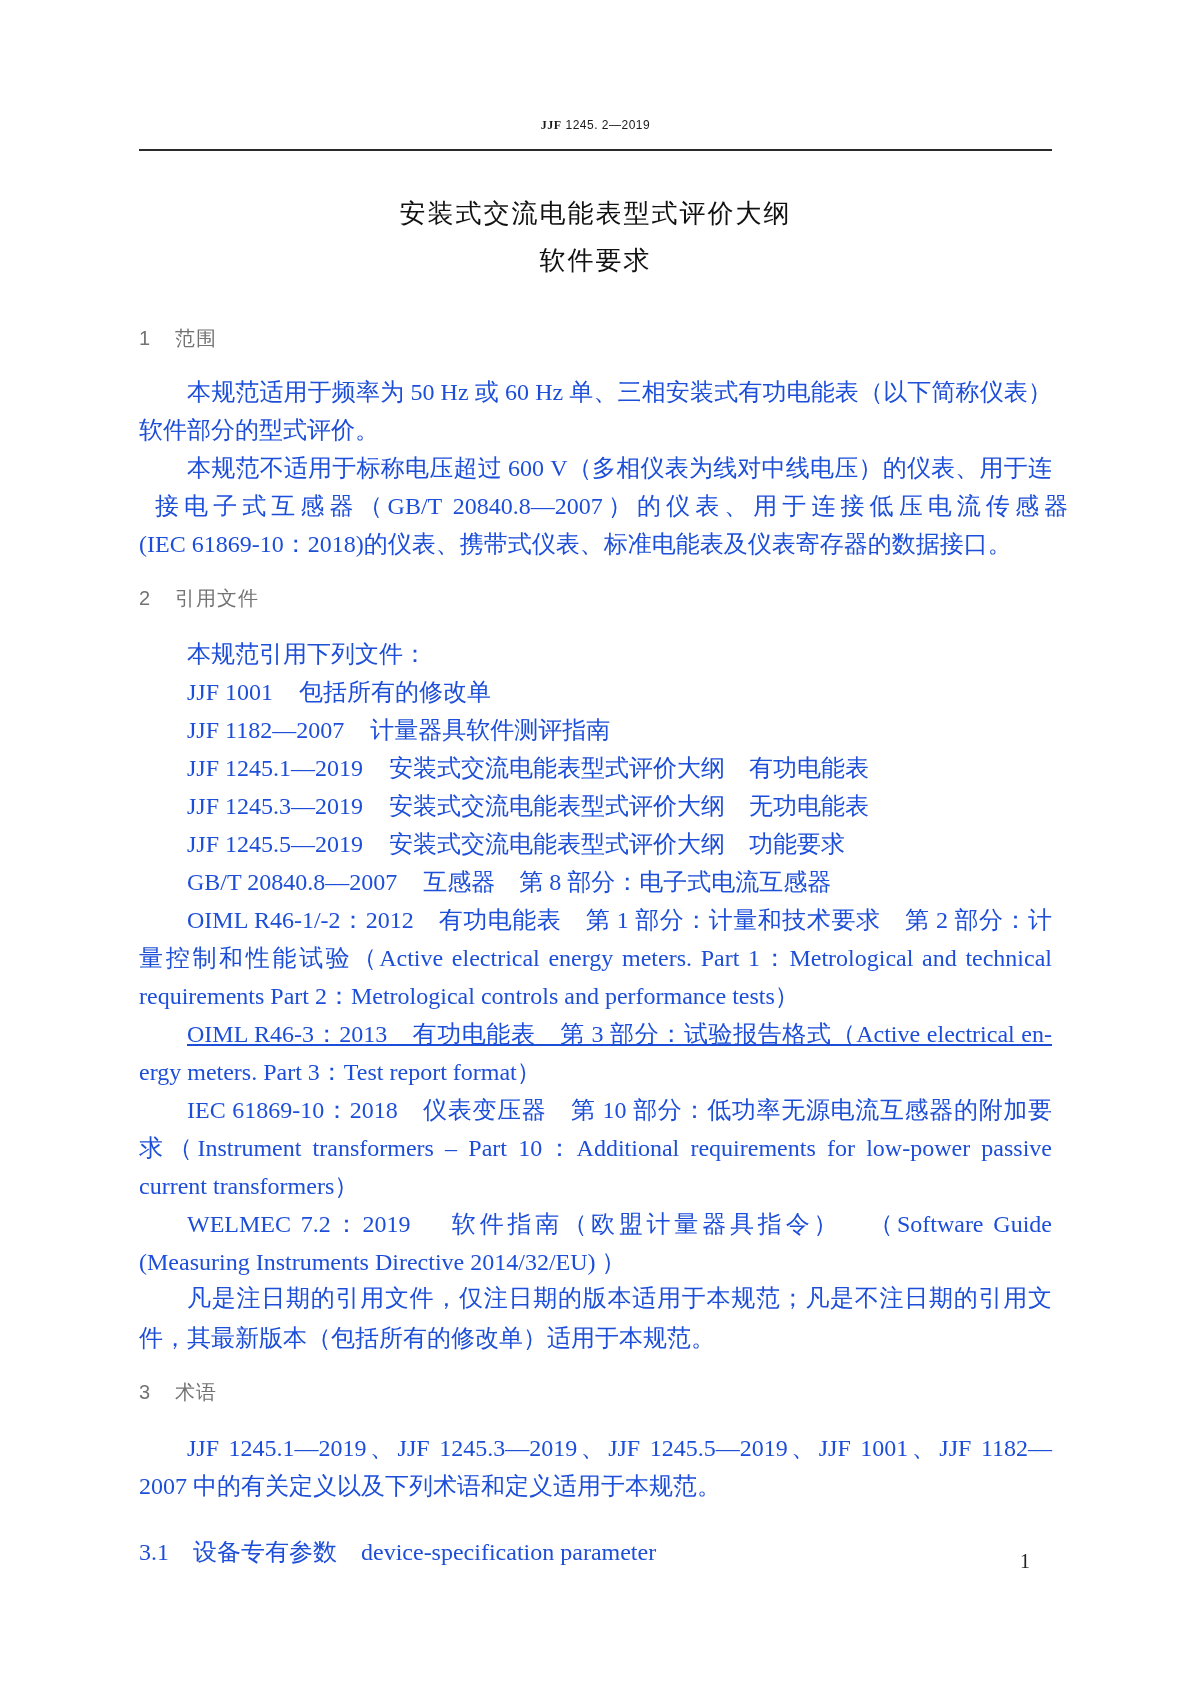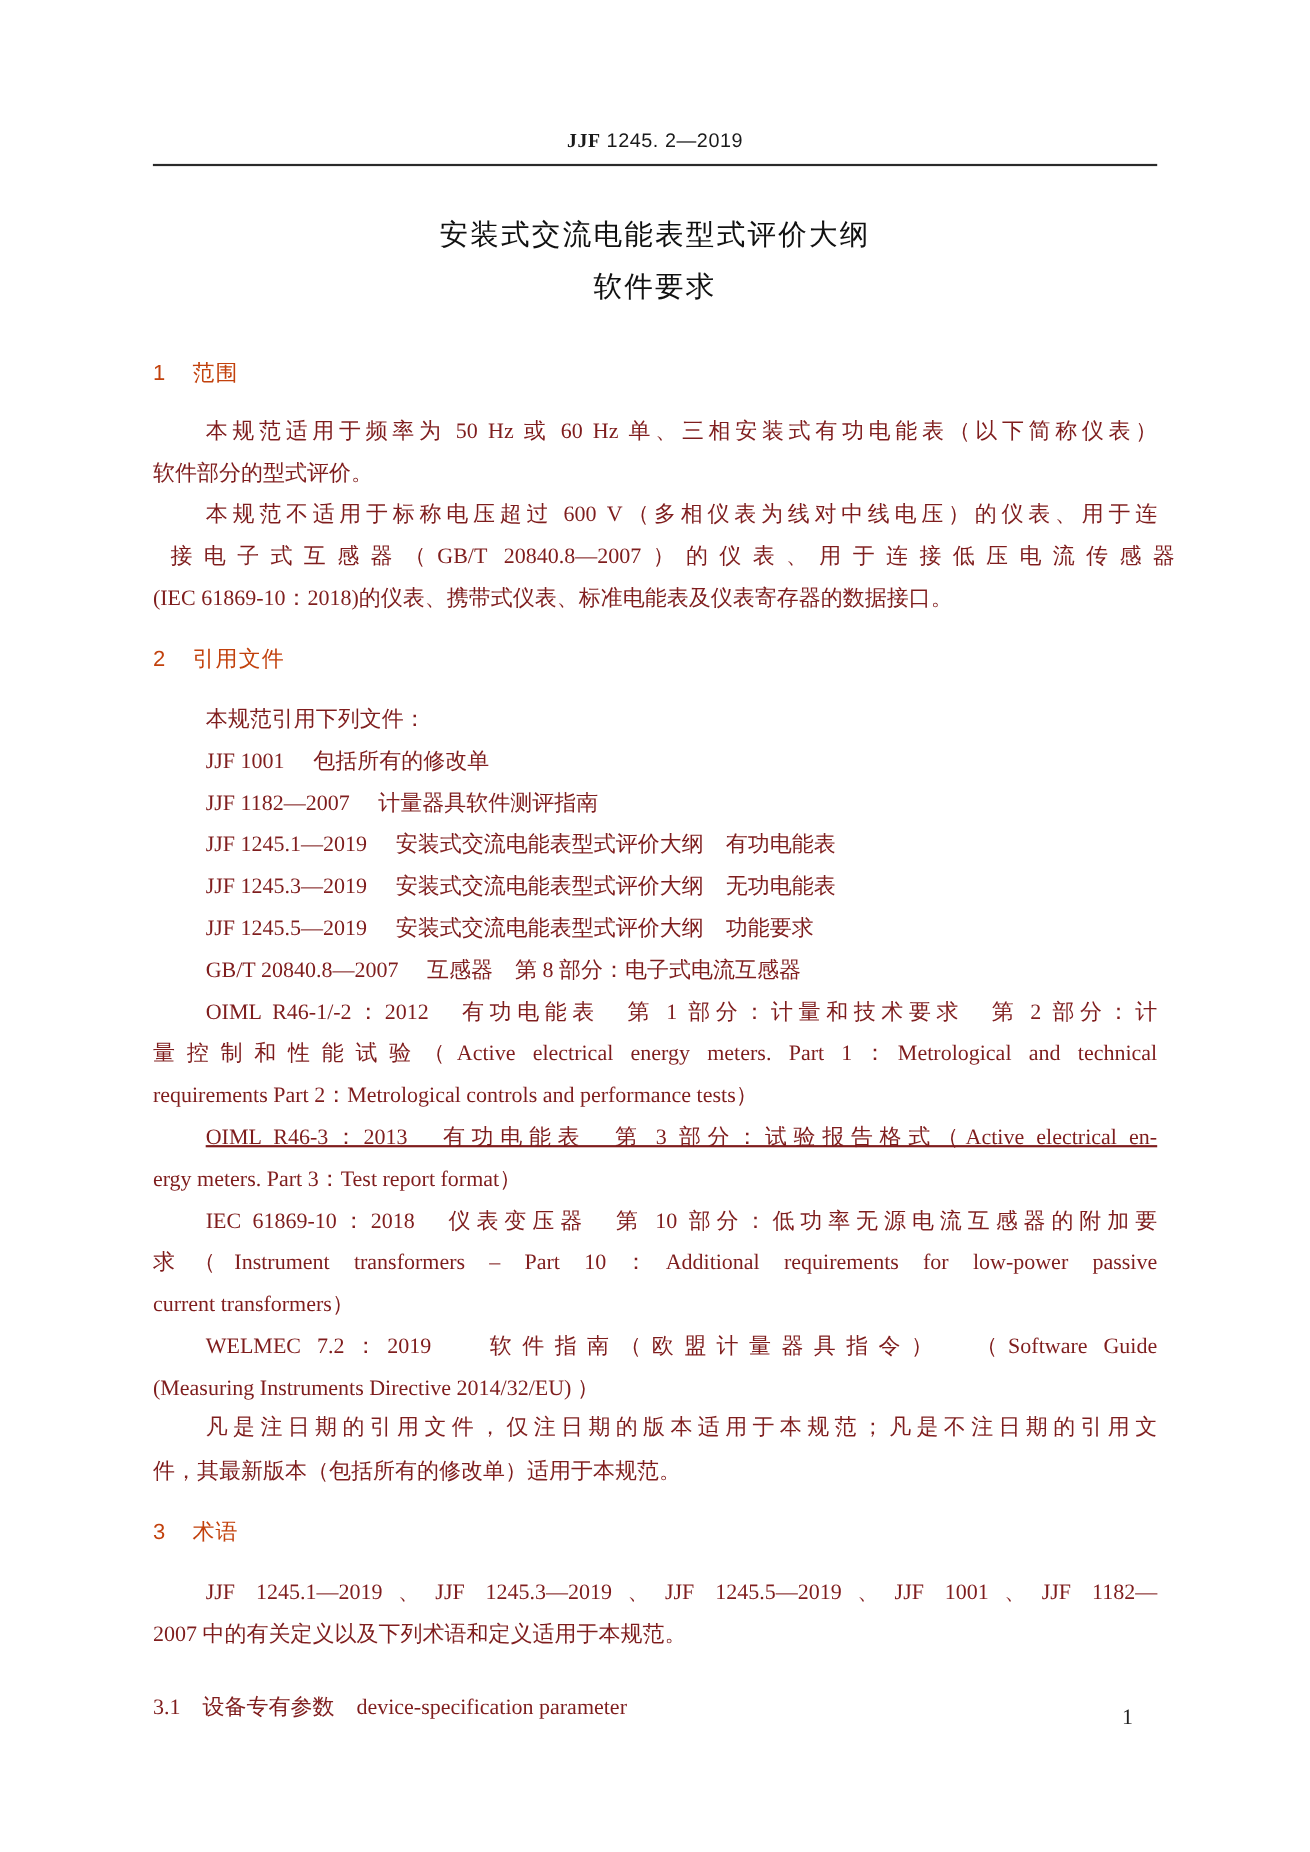--- a/index.html
+++ b/index.html
@@ -15,21 +15,21 @@
       color: #1a1a1a;
       font-family: "Liberation Serif", "DejaVu Serif", serif;
     }
     .page-header {
       position: absolute;
       left: 0;
       width: 1191px;
       top: 118px;
       text-align: center;
       font-family: "Liberation Sans", "DejaVu Sans", sans-serif;
-      font-size: 18px;
+      font-size: 12px;
       letter-spacing: 0.5px;
       color: #1a1a1a;
     }
     .page-header .code-bold { font-weight: bold; font-family: "Liberation Serif", serif; }
     .header-rule {
       position: absolute;
       left: 139px;
       width: 913px;
       top: 149px;
       height: 0;
@@ -46,33 +46,33 @@
       color: #111;
     }
     .doc-title.line1 { top: 196px; }
     .doc-title.line2 { top: 243px; }
 
     .section-heading {
       position: absolute;
       left: 139px;
       font-family: "DejaVu Sans", "Liberation Sans", sans-serif;
       font-size: 20px;
-      color: #c2410c;
+      color: #737373;
       letter-spacing: 1px;
     }
     .section-heading .num { display: inline-block; width: 36px; font-family: "Liberation Sans", sans-serif; }
 
     .line {
       position: absolute;
       left: 139px;
       width: 913px;
-      font-size: 20px;
+      font-size: 24px;
       line-height: 26px;
       white-space: nowrap;
-      color: #7f1d1d;
+      color: #1d4ed8;
       font-family: "Liberation Serif", "DejaVu Serif", serif;
     }
     .line.indent { left: 187px; width: 865px; }
     .line.justify {
       text-align: justify;
       text-align-last: justify;
       white-space: normal;
     }
     .ref-code { display: inline-block; }
     .gap { display: inline-block; width: 26px; }

